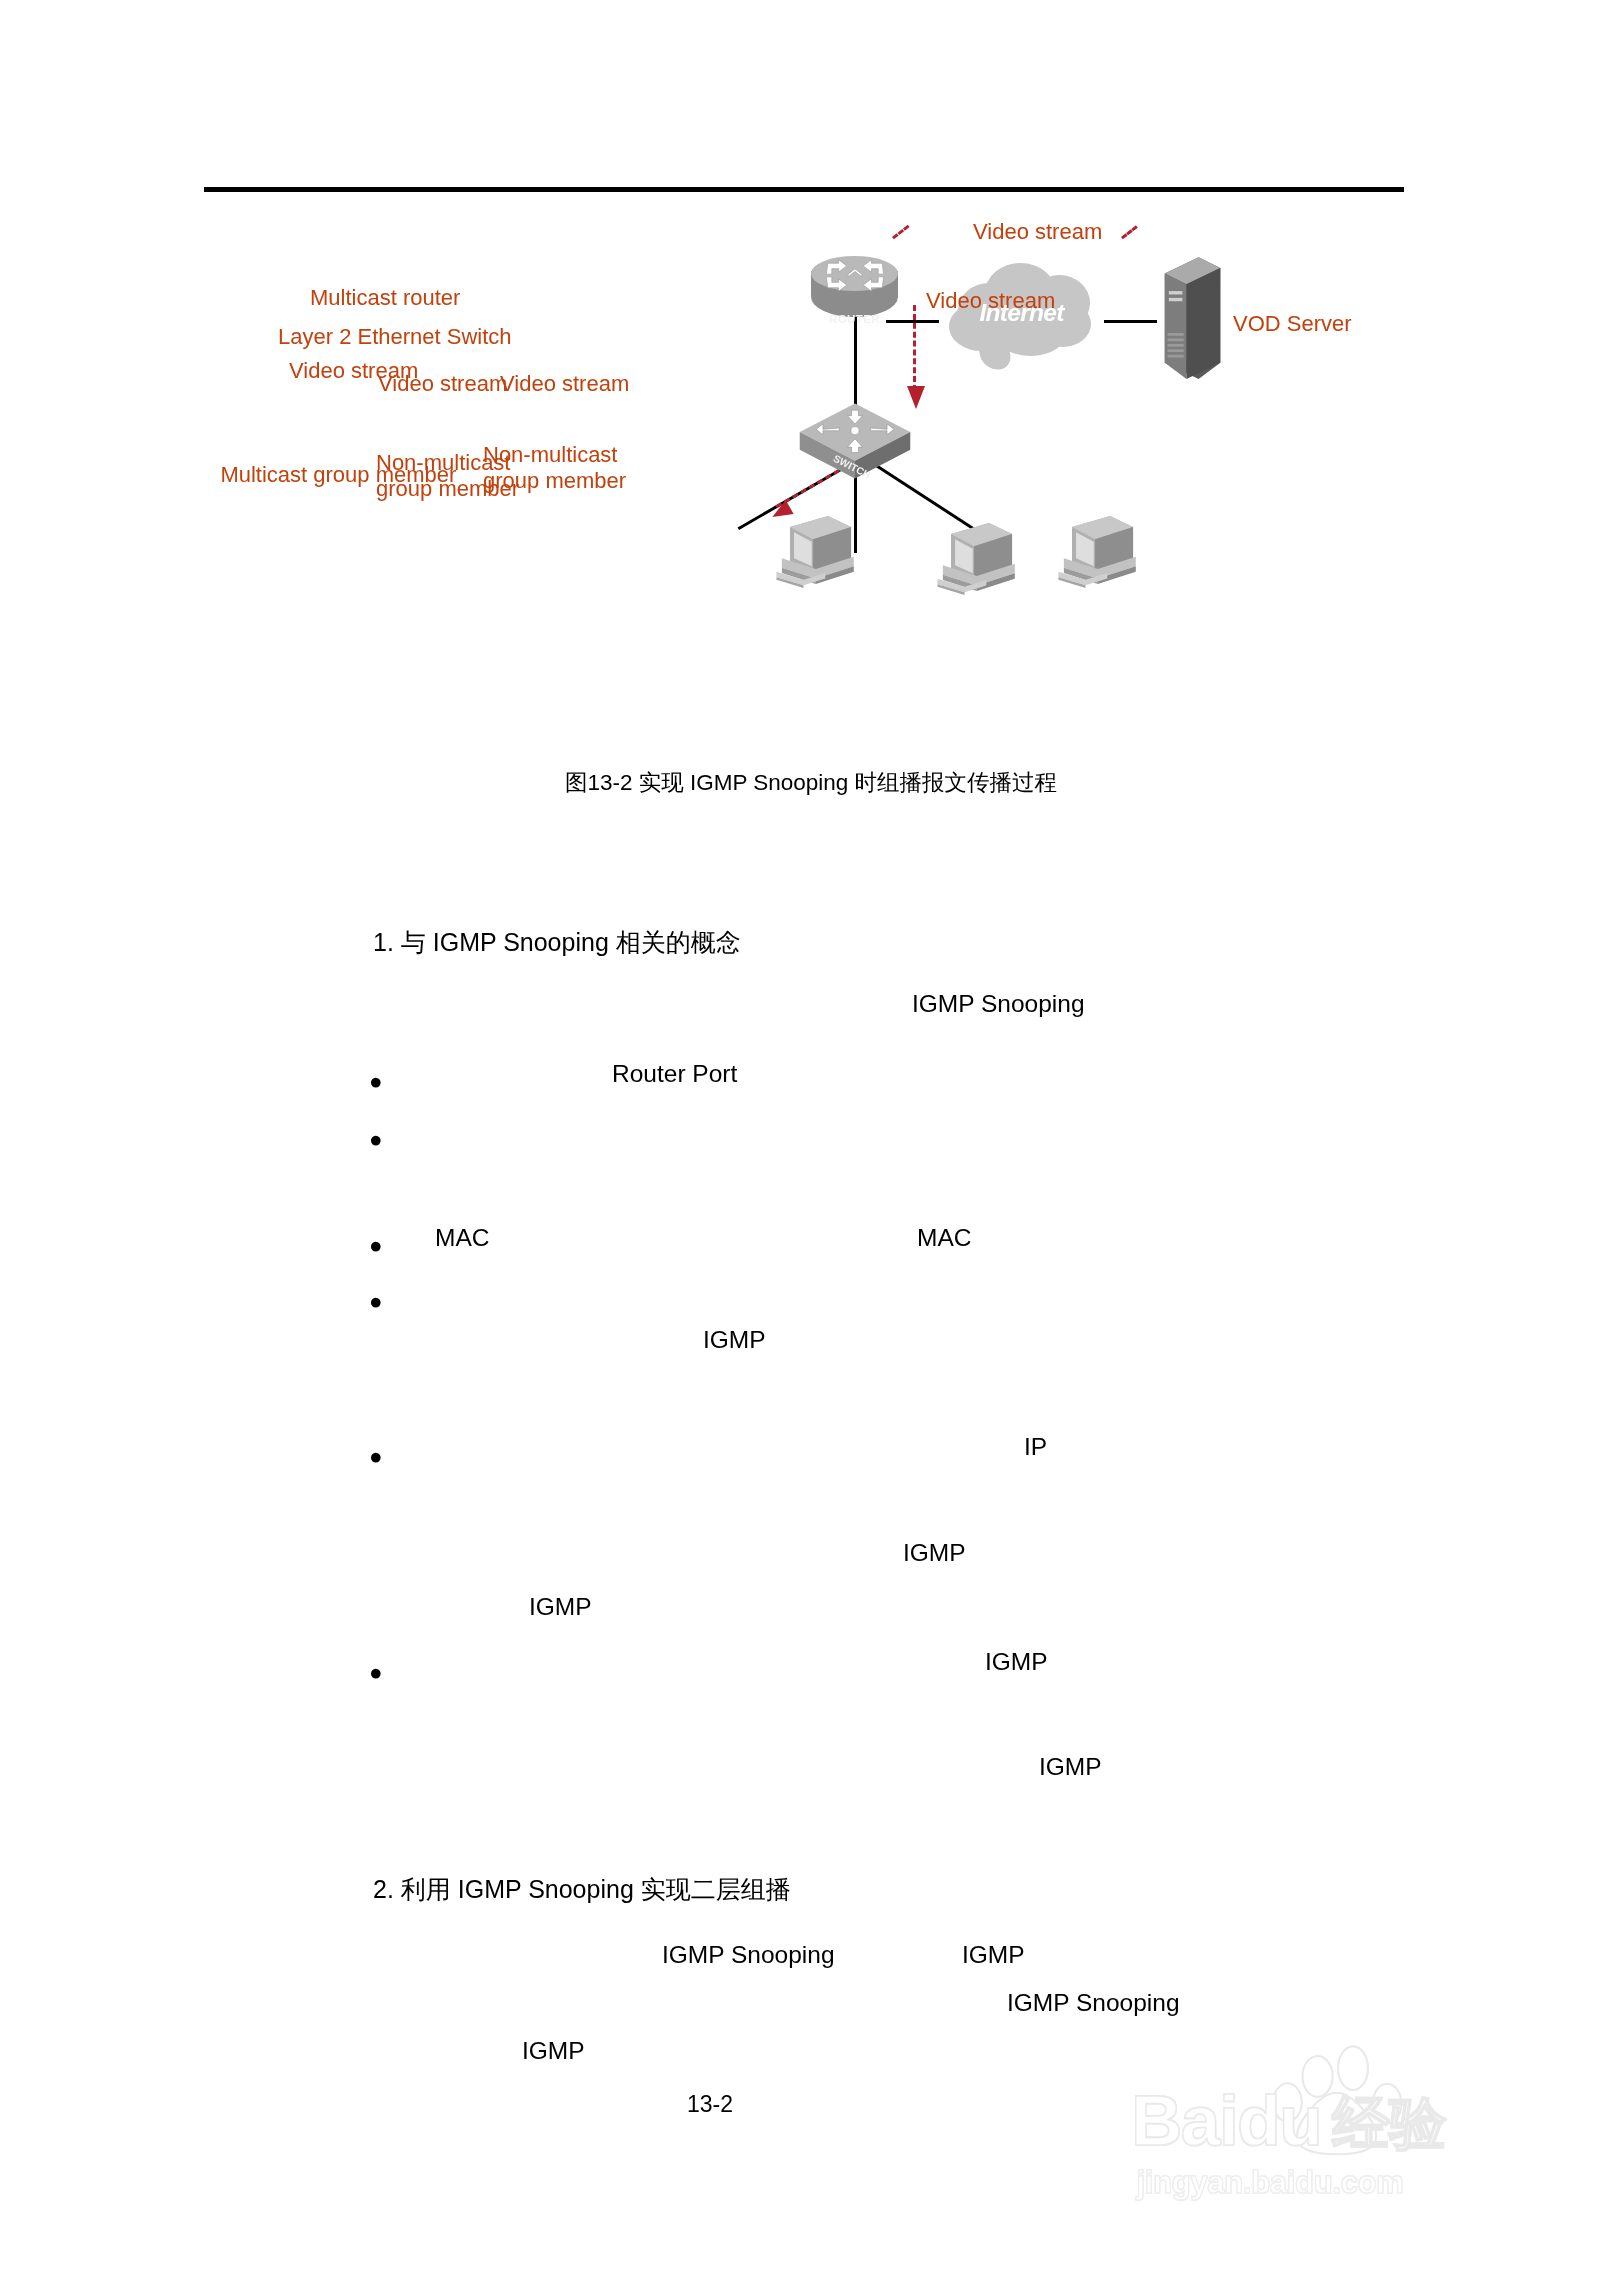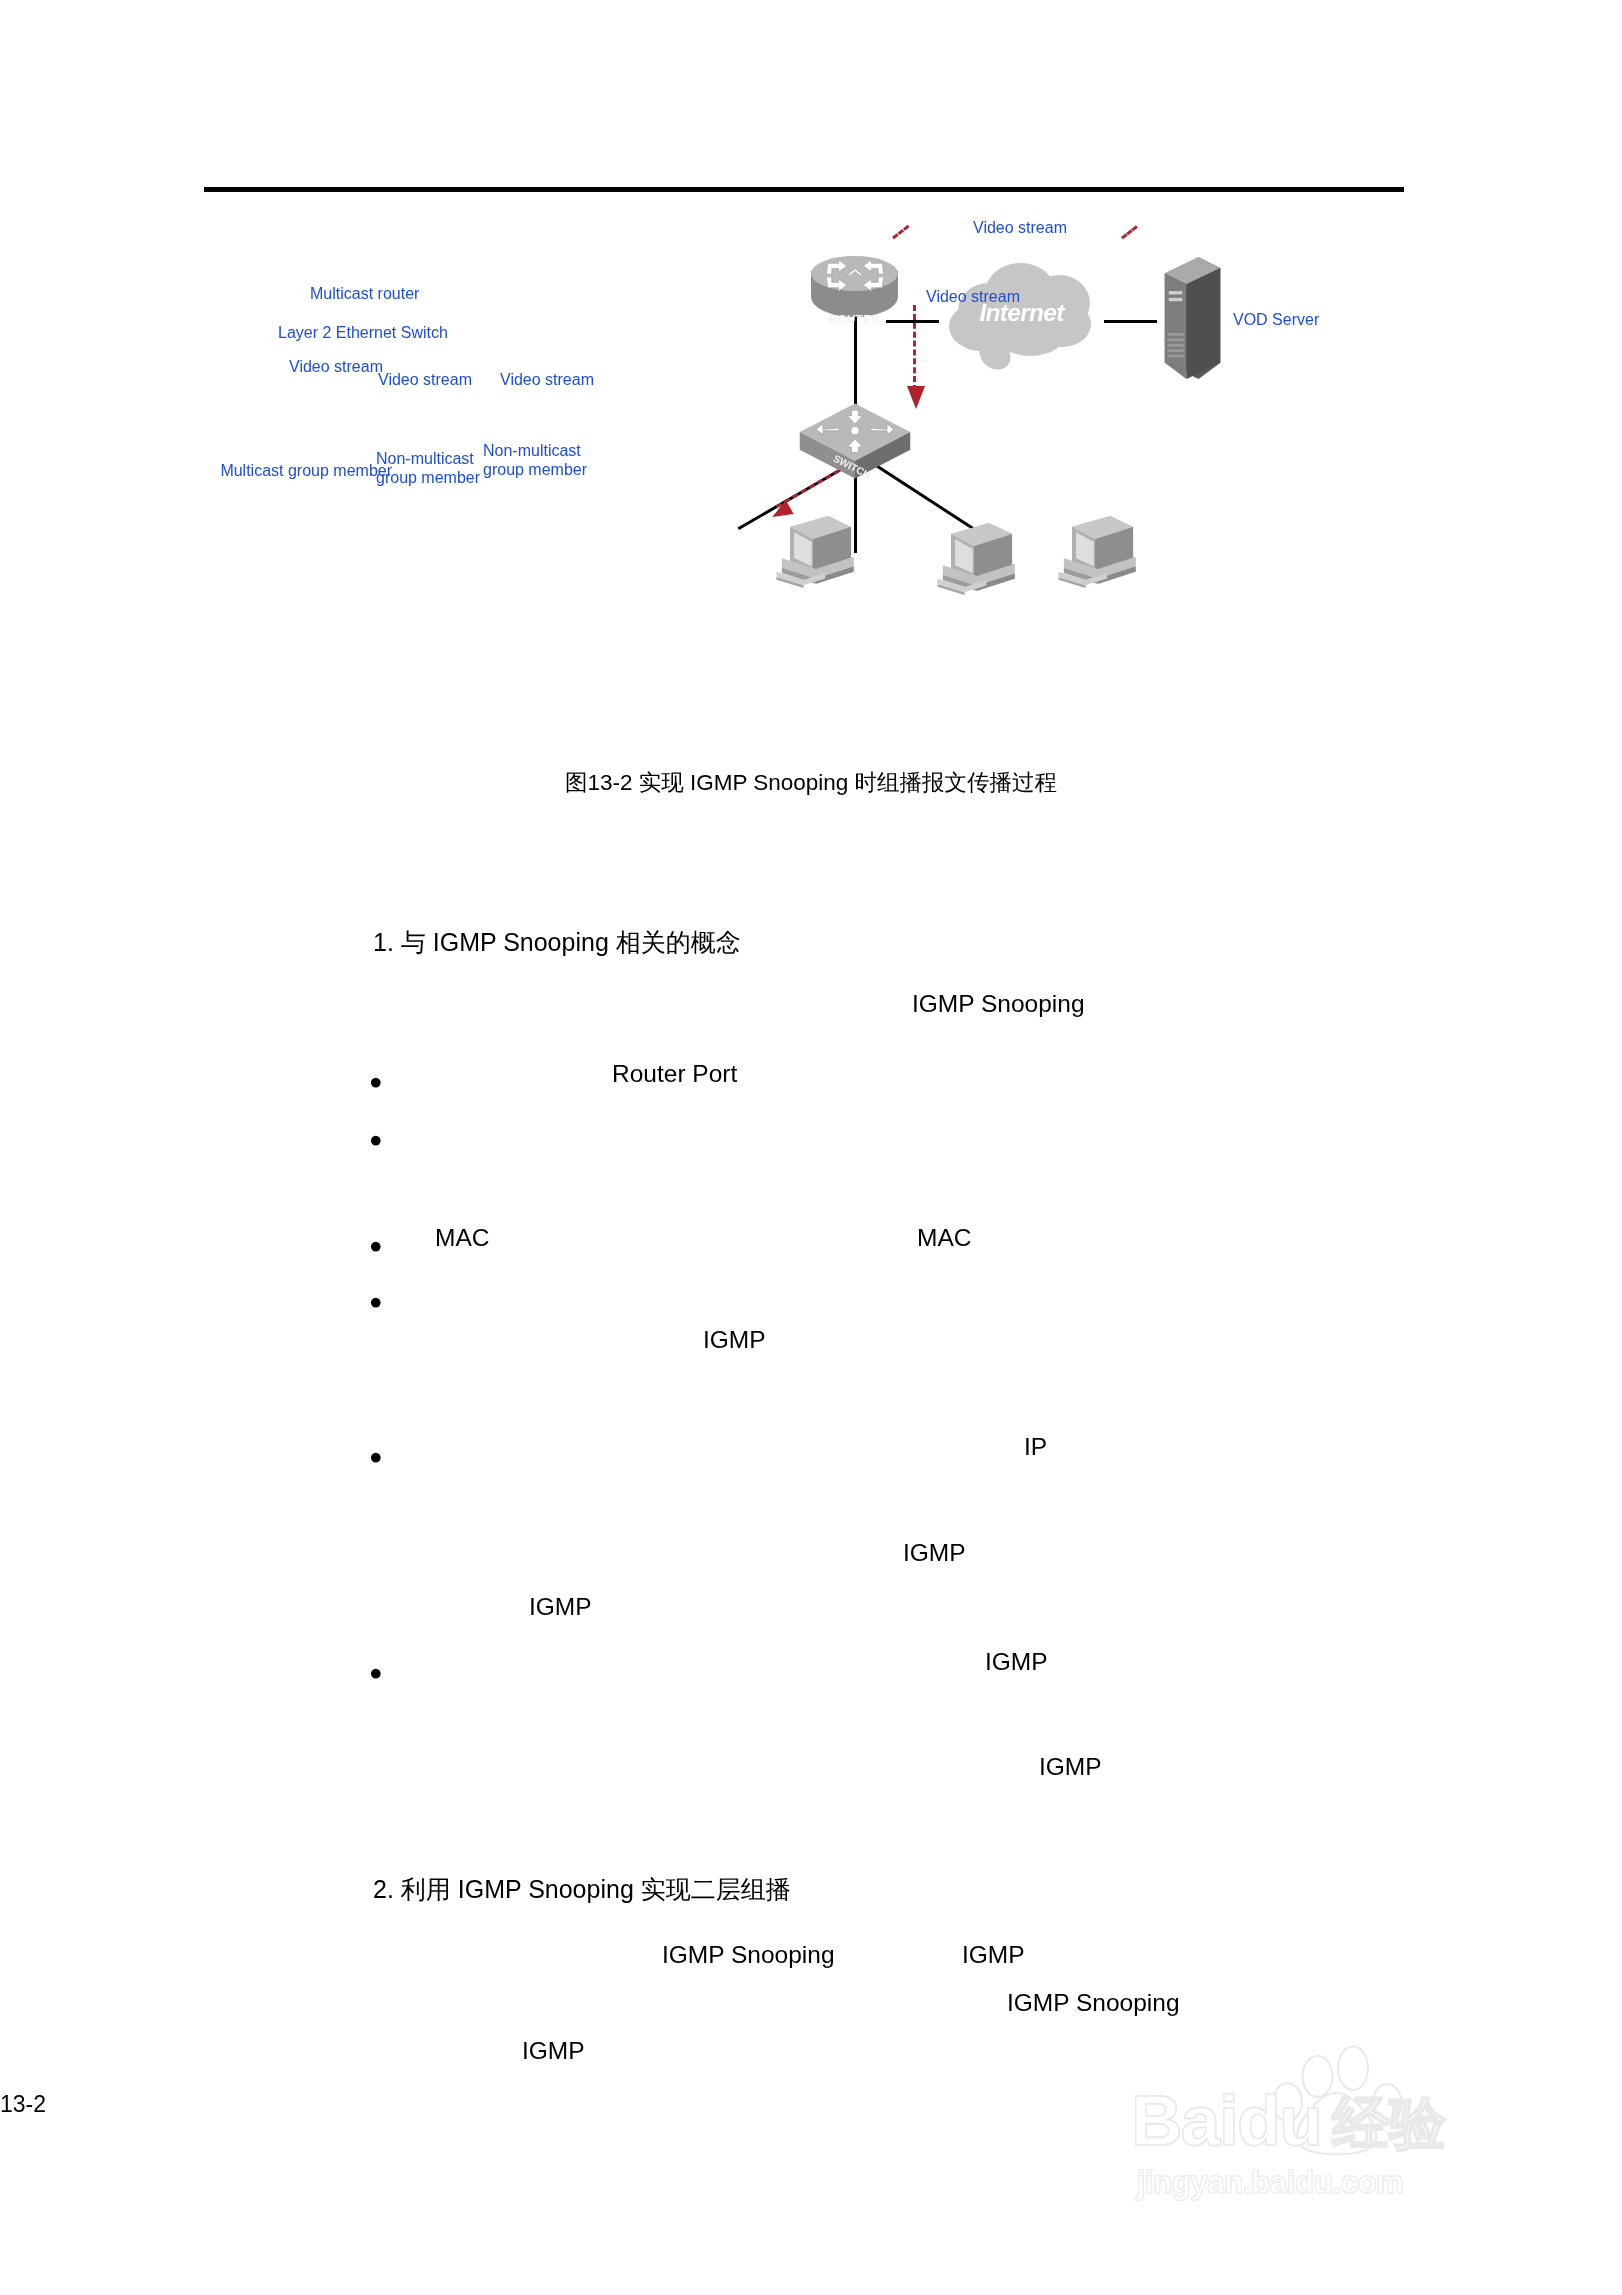--- a/index.html
+++ b/index.html
@@ -46,23 +46,23 @@
 
   
   .figure {
     position: absolute;
     left: 204px; top: 218px;
     width: 1213px; height: 538px;
   }
 
   .fig-label {
     position: absolute;
-    font-size: 16px;
-    white-space: nowrap;
-    color: #1d4ed8;
+    font-size: 22px;
+    white-space: nowrap;
+    color: #c2410c;
     line-height: 1.18;
   }
 
   
   .line {
     position: absolute;
     background: #000;
     transform-origin: 0 0;
   }
   .dline {
@@ -175,21 +175,21 @@
     position: absolute;
     font-size: 22.5px;
     line-height: 1;
   }
 
   
   .footer {
     position: absolute;
     left: 0; top: 2091px;
     width: 1420px;
-    text-align: left;
+    text-align: center;
     font-size: 23px;
   }
 
   
   .watermark {
     position: absolute;
     left: 1131px; top: 2045px;
     width: 409px; height: 167px;
     opacity: 1;
     pointer-events: none;

